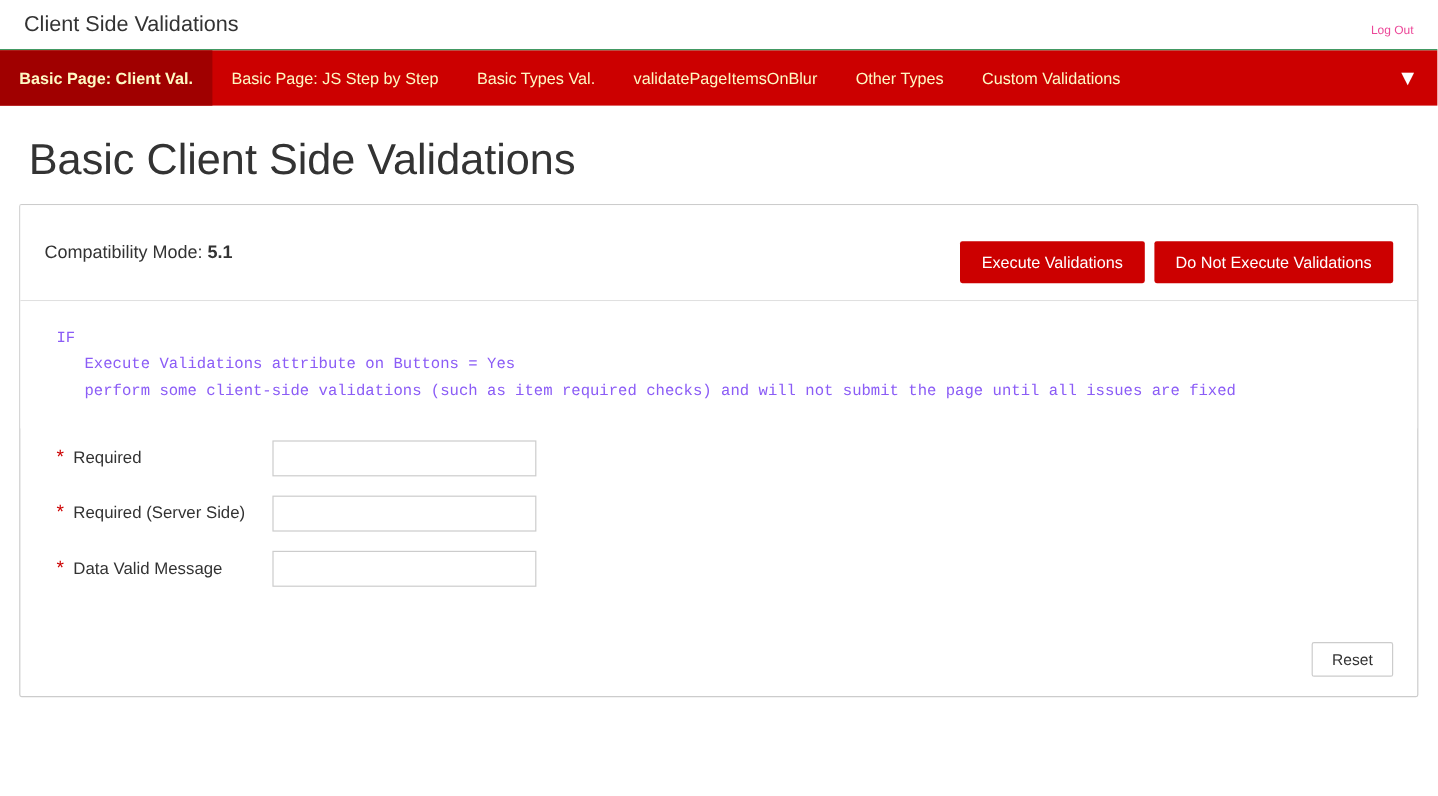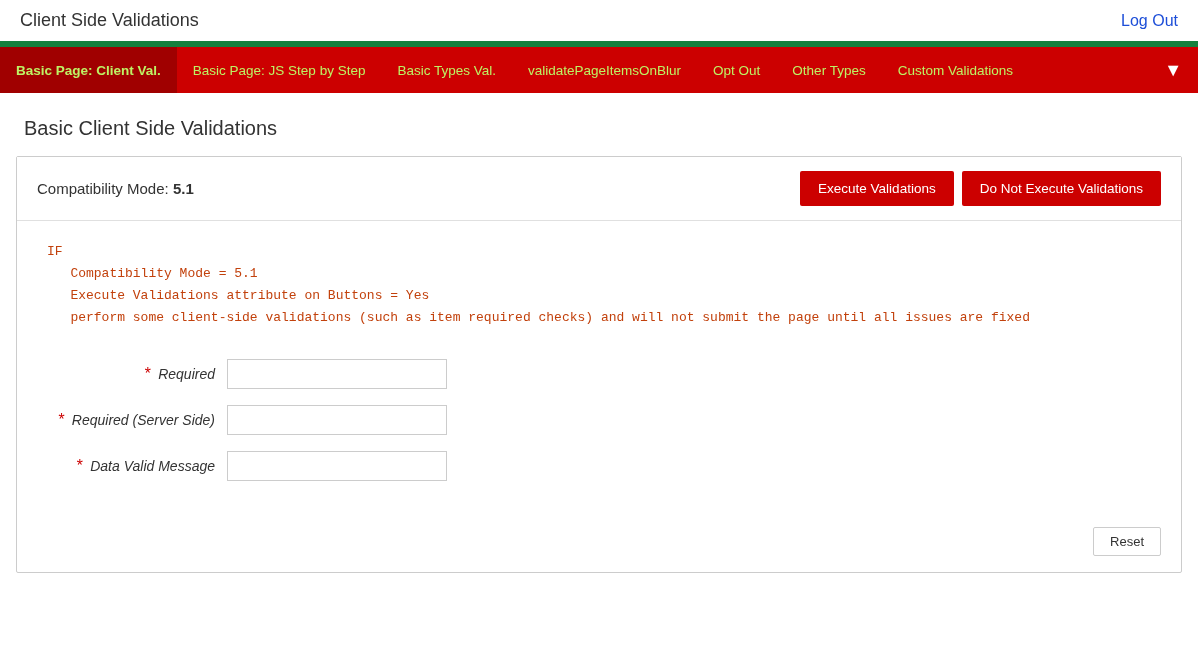--- a/index.html
+++ b/index.html
@@ -11,48 +11,48 @@
       font-family: Arial, sans-serif;
       font-size: 14px;
       background: #fff;
       color: #333;
     }
 
     
     .top-header {
       display: flex;
       justify-content: space-between;
-      align-items: center;
+      align-items: flex-end;
       padding: 10px 20px;
       background: #fff;
-      border-bottom: 6px solid #15803d;
+      border-bottom: 1px solid #15803d;
     }
     .top-header-title {
       font-size: 18px;
       font-weight: normal;
       color: #333;
     }
     .logout-link {
-      color: #1d4ed8;
+      color: #ec4899;
       text-decoration: none;
-      font-size: 16px;
+      font-size: 10px;
       cursor: pointer;
       margin-left: 12px;
     }
 
     
     .nav-bar {
       background: #cc0000;
       display: flex;
       align-items: stretch;
       min-height: 46px;
       position: relative;
     }
     .nav-item {
-      color: #bef264;
+      color: #fef9c3;
       padding: 0 16px;
       display: flex;
       align-items: center;
       cursor: pointer;
       font-size: 13.5px;
       white-space: nowrap;
       text-decoration: none;
     }
     .nav-item.active {
       background: #a00000;
@@ -63,21 +63,21 @@
       color: #fff;
       padding: 0 16px;
       display: flex;
       align-items: center;
       cursor: pointer;
       font-size: 18px;
     }
 
     
     .page-title {
-      font-size: 20px;
+      font-size: 36px;
       font-weight: normal;
       color: #333;
       padding: 24px 24px 16px 24px;
     }
 
     
     .content-area {
       margin: 0 16px 16px 16px;
       border: 1px solid #ccc;
       border-radius: 2px;
@@ -95,58 +95,58 @@
     .compat-text {
       font-size: 15px;
       color: #333;
     }
     .compat-text strong {
       font-weight: bold;
     }
     .btn-group {
       display: flex;
       gap: 8px;
+      margin-top: 16px;
     }
     .btn-red {
       background: #cc0000;
       color: #fff;
       border: none;
       padding: 10px 18px;
       font-size: 13.5px;
       cursor: pointer;
       border-radius: 2px;
       font-family: Arial, sans-serif;
     }
 
     
     .code-block {
       padding: 20px 30px 20px 30px;
       font-family: 'Courier New', Courier, monospace;
       font-size: 13px;
       line-height: 1.7;
-      color: #c2410c;
+      color: #8b5cf6;
       background: #fff;
     }
 
     
     .form-section {
       padding: 10px 30px 20px 30px;
     }
     .form-row {
       display: flex;
       align-items: center;
       margin-bottom: 16px;
     }
     .form-label {
       width: 180px;
-      text-align: right;
+      text-align: left;
       padding-right: 12px;
       font-size: 14px;
       color: #333;
-      font-style: italic;
     }
     .required-star {
       color: #cc0000;
       font-size: 16px;
       margin-right: 4px;
     }
     .form-input {
       width: 220px;
       height: 30px;
       border: 1px solid #ccc;
@@ -178,21 +178,20 @@
 <div class="top-header">
   <span class="top-header-title">Client Side Validations</span>
   <a class="logout-link">Log Out</a>
 </div>
 
 <nav class="nav-bar">
   <a class="nav-item active">Basic Page: Client Val.</a>
   <a class="nav-item">Basic Page: JS Step by Step</a>
   <a class="nav-item">Basic Types Val.</a>
   <a class="nav-item">validatePageItemsOnBlur</a>
-  <a class="nav-item">Opt Out</a>
   <a class="nav-item">Other Types</a>
   <a class="nav-item">Custom Validations</a>
   <span class="nav-chevron">▼</span>
 </nav>
 
 <h1 class="page-title">Basic Client Side Validations</h1>
 
 <div class="content-area">
 
   <div class="compat-row">
@@ -200,21 +199,20 @@
       Compatibility Mode: <strong>5.1</strong>
     </span>
     <div class="btn-group">
       <button class="btn-red">Execute Validations</button>
       <button class="btn-red">Do Not Execute Validations</button>
     </div>
   </div>
 
   <div class="code-block">
     <div>IF</div>
-    <div>&nbsp;&nbsp;&nbsp;Compatibility Mode = 5.1</div>
     <div>&nbsp;&nbsp;&nbsp;Execute Validations attribute on Buttons = Yes</div>
     <div>&nbsp;&nbsp;&nbsp;perform some client-side validations (such as item required checks) and will not submit the page until all issues are fixed</div>
   </div>
 
   <div class="form-section">
 
     <div class="form-row">
       <label class="form-label">
         <span class="required-star">*</span>
         Required

